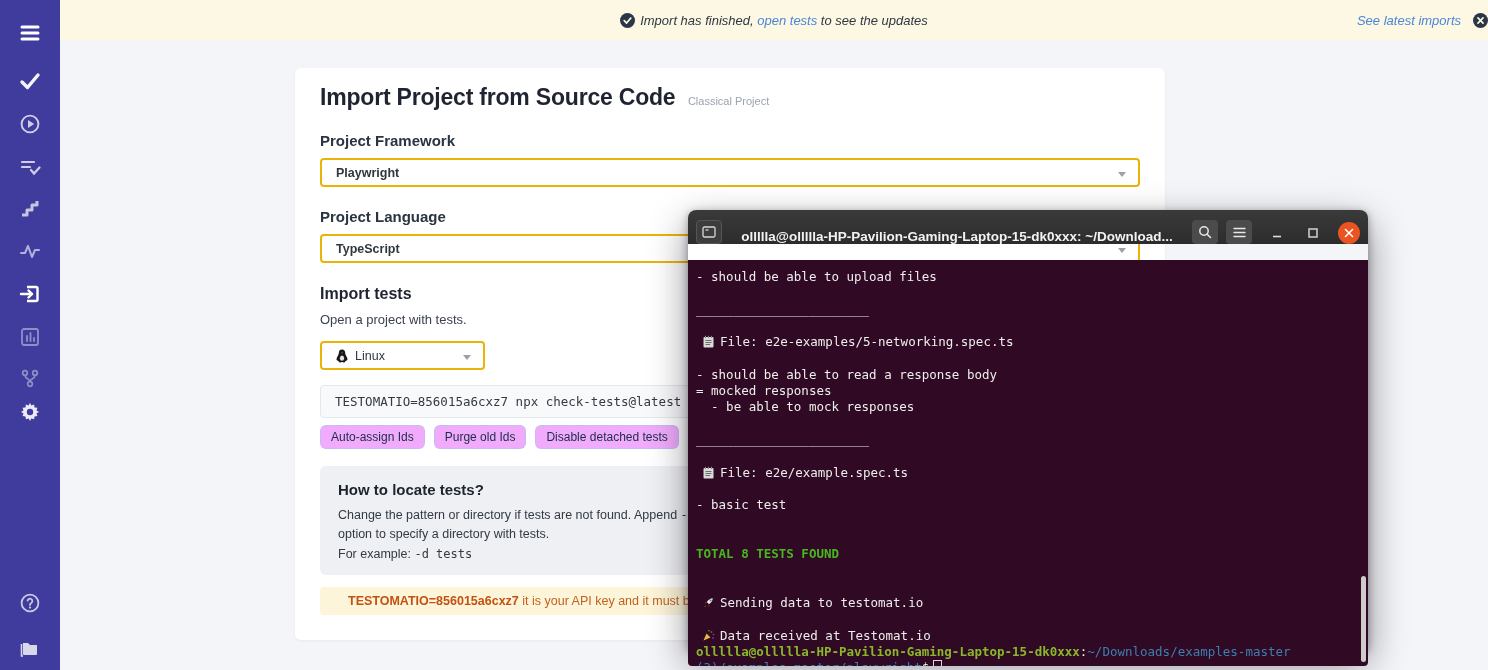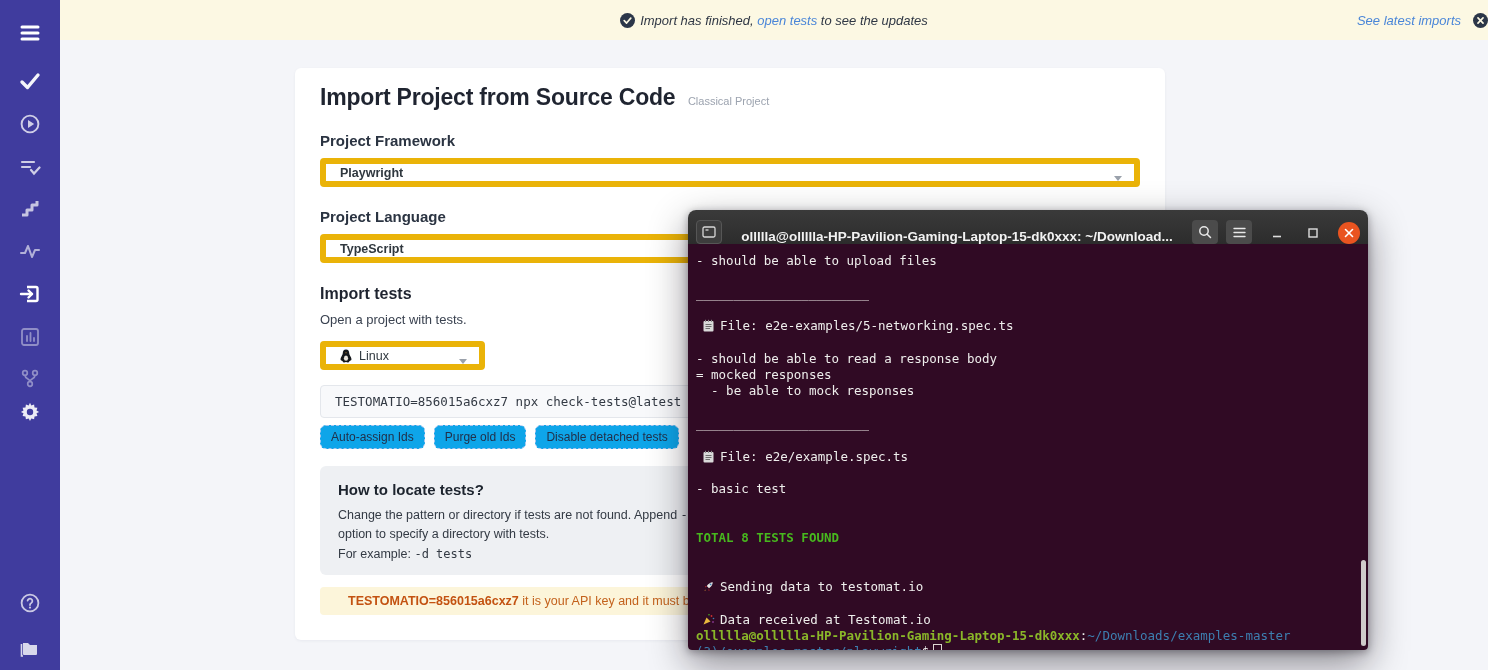--- a/index.html
+++ b/index.html
@@ -16,46 +16,46 @@
   .banner a, .link { color:#4a86d8; text-decoration:none; cursor:pointer; }
   .banner-right { position:absolute; right:0; display:flex; align-items:center; gap:12px; font-size:13px; }
   .circle-icon { width:15px; height:15px; display:inline-block; }
 
   
   .main-bg { position:absolute; left:60px; top:30px; width:1428px; height:640px; background:#f4f5f9; }
   .card { position:absolute; left:295px; top:68px; width:870px; height:572px; background:#ffffff; border-radius:6px; box-shadow:0 1px 3px rgba(40,50,80,.06); padding:16px 25px; z-index:10; }
   .page-title { font-size:23px; font-weight:bold; color:#1f2430; display:inline; letter-spacing:-0.2px; }
   .page-subtitle { font-size:11px; color:#9ca3af; margin-left:8px; }
   .field-label { font-size:15px; font-weight:bold; color:#2b3442; margin-top:21px; margin-bottom:9px; }
-  .select { position:relative; height:29px; border:6px solid #eab308; border-radius:4px; background:#fff; display:flex; align-items:center; padding:0 14px; font-size:12.5px; color:#30383f; font-weight:bold; cursor:pointer; }
+  .select { position:relative; height:29px; border:2px solid #eab308; border-radius:4px; background:#fff; display:flex; align-items:center; padding:0 14px; font-size:12.5px; color:#30383f; font-weight:bold; cursor:pointer; }
   .select.full { width:820px; }
   .select.small { width:165px; font-weight:normal; gap:7px; }
   .select .arrow { position:absolute; right:12px; top:12px; width:0; height:0; border-left:4px solid transparent; border-right:4px solid transparent; border-top:5px solid #9aa1ab; }
   .section-title { font-size:16px; font-weight:bold; color:#1f2430; margin-top:22px; }
   .hint { font-size:13px; color:#3a4250; margin-top:9px; }
   .cmd-box { margin-top:15px; width:820px; height:33px; background:#f8f9fb; border:1px solid #e4e7ec; border-radius:4px; display:flex; align-items:center; padding:0 14px; font-family:"DejaVu Sans Mono",monospace; font-size:12.5px; color:#333a44; white-space:pre; overflow:hidden; }
   .chips { margin-top:7px; display:flex; gap:9px; }
-  .chip { height:24px; border:1.5px dashed #a9c6ef; background:#0ea5e9; border-radius:6px; display:flex; align-items:center; padding:0 10px; font-size:12px; color:#21304a; cursor:pointer; font-family:"Liberation Sans",sans-serif; }
+  .chip { height:24px; border:1.5px dashed #a9c6ef; background:#f0abfc; border-radius:6px; display:flex; align-items:center; padding:0 10px; font-size:12px; color:#21304a; cursor:pointer; font-family:"Liberation Sans",sans-serif; }
   .info-box { margin-top:17px; width:820px; background:#eef0f3; border-radius:6px; padding:15px 18px 14px 18px; }
   .info-title { font-size:15px; font-weight:bold; color:#1d242e; margin-bottom:8px; }
   .info-body { font-size:12.5px; color:#333a44; line-height:1.55; max-width:392px; }
   .info-body code, .info-example code { font-family:"DejaVu Sans Mono",monospace; font-size:12px; color:#333a44; }
   .info-example { font-size:12.5px; color:#333a44; margin-top:2px; }
   .warn-box { margin-top:12px; width:820px; background:#fcf5da; border-radius:4px; padding:7px 28px; font-size:12.5px; color:#c3611c; }
   .warn-box b { color:#c35211; }
 
   
   .terminal { position:absolute; left:688px; top:210px; width:680px; height:440px; z-index:20; border-radius:8px 8px 4px 4px; box-shadow:0 14px 38px rgba(10,5,15,.45), 0 2px 8px rgba(10,5,15,.35); }
   .term-bar { height:34px; background:linear-gradient(#3a3a3a,#2c2c2c); border-radius:8px 8px 0 0; display:flex; align-items:flex-end; padding:0 8px; gap:8px; }
   .term-tab-btn { width:26px; height:24px; background:#3d3d3d; border:1px solid #565656; border-radius:4px; display:flex; align-items:center; justify-content:center; cursor:pointer; }
   .term-title { flex:1; text-align:center; font-size:13.5px; font-weight:bold; color:#f2f2f2; white-space:nowrap; overflow:hidden; }
   .term-sq-btn { width:26px; height:24px; background:#4b4b4b; border:none; border-radius:4px; display:flex; align-items:center; justify-content:center; cursor:pointer; }
   .term-flat-btn { width:22px; height:22px; background:none; border:none; display:flex; align-items:center; justify-content:center; cursor:pointer; }
   .term-close-btn { width:22px; height:22px; background:#e95420; border:none; border-radius:50%; display:flex; align-items:center; justify-content:center; cursor:pointer; }
-  .term-body { position:relative; height:406px; background:#300a24; border-radius:0 0 4px 4px; padding:9px 10px 4px 8px; font-family:"DejaVu Sans Mono",monospace; font-size:12.5px; line-height:16.3px; color:#eeeeec; overflow:hidden; }
+  .term-body { position:relative; height:406px; background:#300a24; border-radius:0 0 4px 4px; padding:9px 10px 4px 8px; font-family:"DejaVu Sans Mono",monospace; font-size:12.5px; line-height:16.3px; color:#eeeeec; overflow:hidden;margin-top:16px; }
   .tl { height:16.3px; white-space:pre; }
   .tl .sep { color:#e6e2df; }
   .tl.total { color:#47b81e; font-weight:bold; }
   .g { color:#8ab729; font-weight:bold; }
   .b { color:#3d7fb0; font-weight:normal; }
   .ticon { display:inline-block; width:13px; height:13px; vertical-align:-2px; margin:0 5px 0 6px; }
   .cursor { display:inline-block; width:9px; height:15px; border:1.5px solid #ddd6d2; vertical-align:-3px; margin-left:4px; }
   .term-scrollbar { position:absolute; right:2px; top:316px; width:5px; height:86px; background:#cfcbca; border-radius:3px; cursor:pointer; }
 </style>
 </head>

